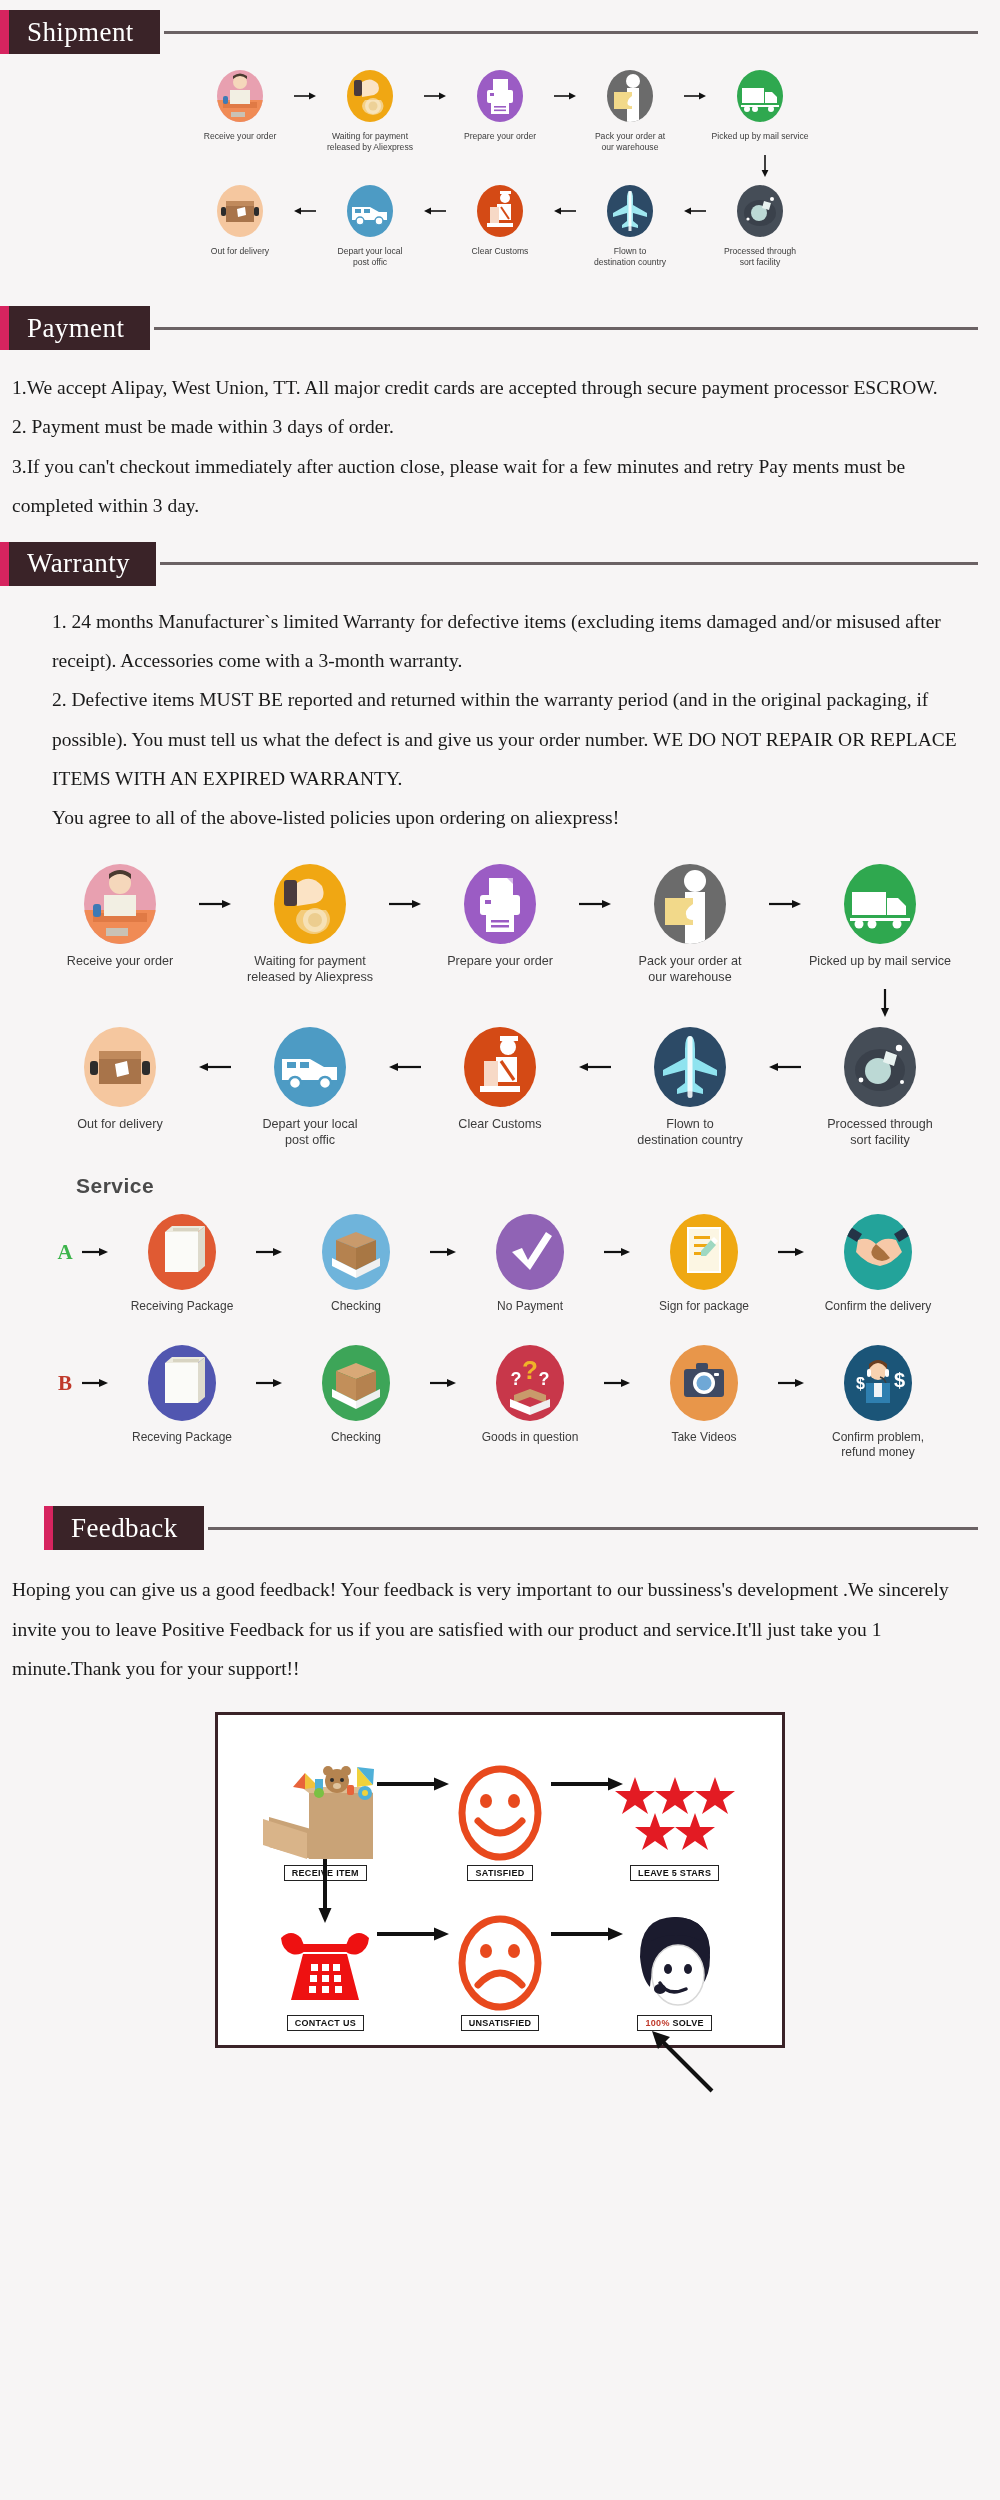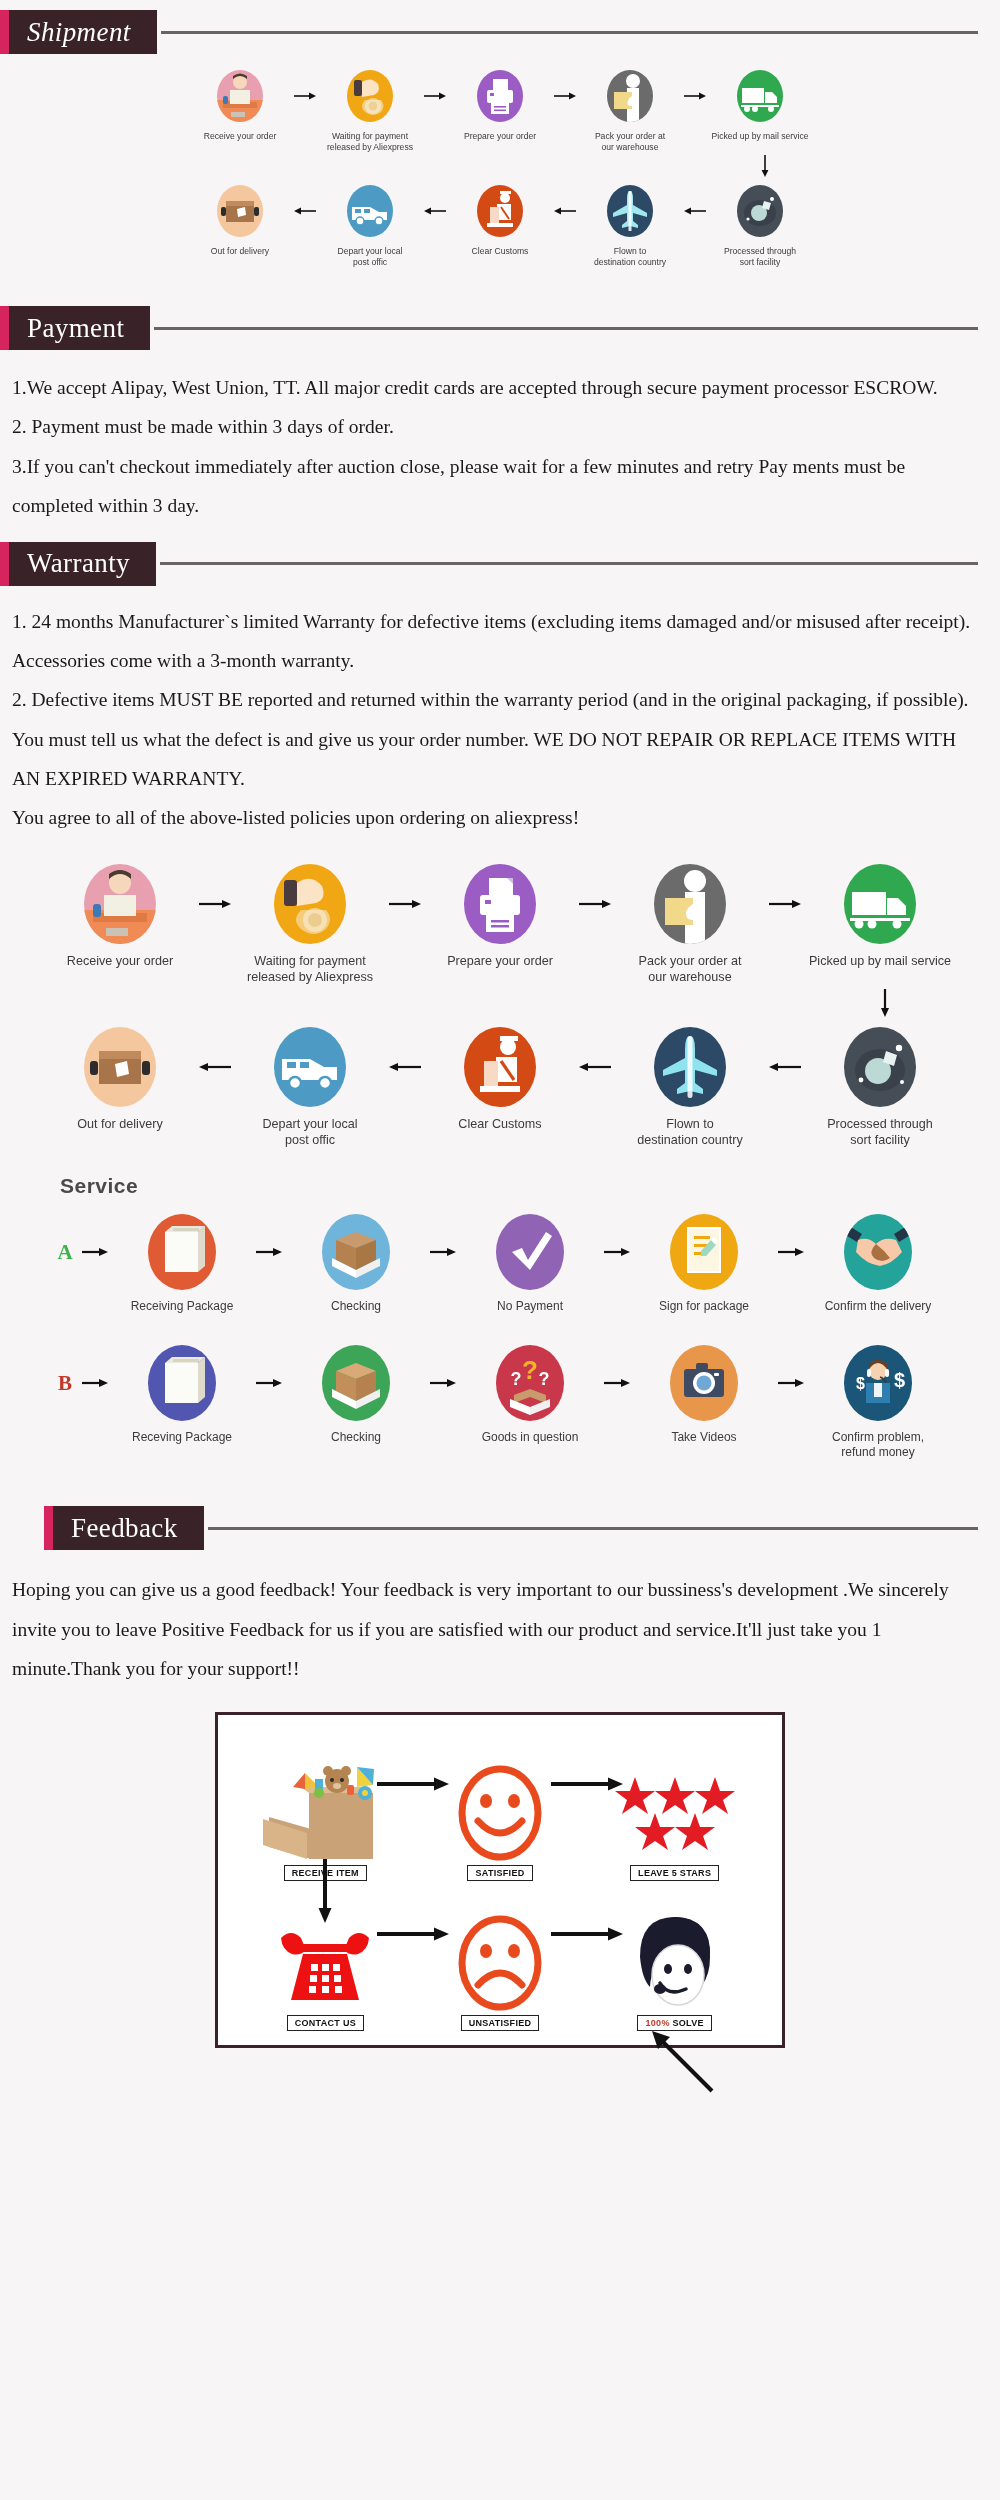--- a/index.html
+++ b/index.html
@@ -114,21 +114,21 @@
     line-height: 76px;
     flex: 0 0 auto;
   }
 
   .service-title {
     font-family: "Liberation Sans", sans-serif;
     font-size: 21px;
     font-weight: 700;
     color: #4a4a4a;
     letter-spacing: .5px;
-    padding-left: 60px;
+    padding-left: 76px;
   }
 
   
   .fb-box {
     width: 570px;
     margin: 0 auto;
     border: 3px solid #3a2328;
     background: #ffffff;
     padding: 16px 20px 14px 20px;
     position: relative;
@@ -179,21 +179,21 @@
   .fb-diag {
     position: absolute;
     right: 42px;
     top: 148px;
     z-index: 2;
   }
 </style>
 </head>
 <body>
 
-<div class="sec-head" style="margin-top:8px;font-style:italic;">
+<div class="sec-head" style="margin-top:8px;">
   <div class="badge">
     <span class="badge-label">Shipment</span>
   </div>
   <div class="rule"></div>
 </div>
 
 <div class="flow flow-sm" style="margin-top:14px;">
   <div class="flow-row">
 
     <div class="step">
@@ -415,21 +415,21 @@
   <p>3.If you can't checkout immediately after auction close, please wait for a few minutes and retry Pay ments must be completed within 3 day.</p>
 </div>
 
 <div class="sec-head" style="margin-top:14px;text-align:right;">
   <div class="badge">
     <span class="badge-label">Warranty</span>
   </div>
   <div class="rule"></div>
 </div>
 
-<div class="prose" style="margin-top:14px;">
+<div class="prose" style="margin-top:14px;margin-left:40px;">
   <p>1. 24 months Manufacturer`s limited Warranty for defective items (excluding items damaged and/or misused after receipt). Accessories come with a 3-month warranty.</p>
   <p>2. Defective items MUST BE reported and returned within the warranty period (and in the original packaging, if possible). You must tell us what the defect is and give us your order number. WE DO NOT REPAIR OR REPLACE ITEMS WITH AN EXPIRED WARRANTY.</p>
   <p>You agree to all of the above-listed policies upon ordering on aliexpress!</p>
 </div>
 
 <div class="flow flow-lg" style="margin-top:26px;">
   <div class="flow-row">
 
     <div class="step">
       <div class="bubble" style="background:#e8a0b0">

